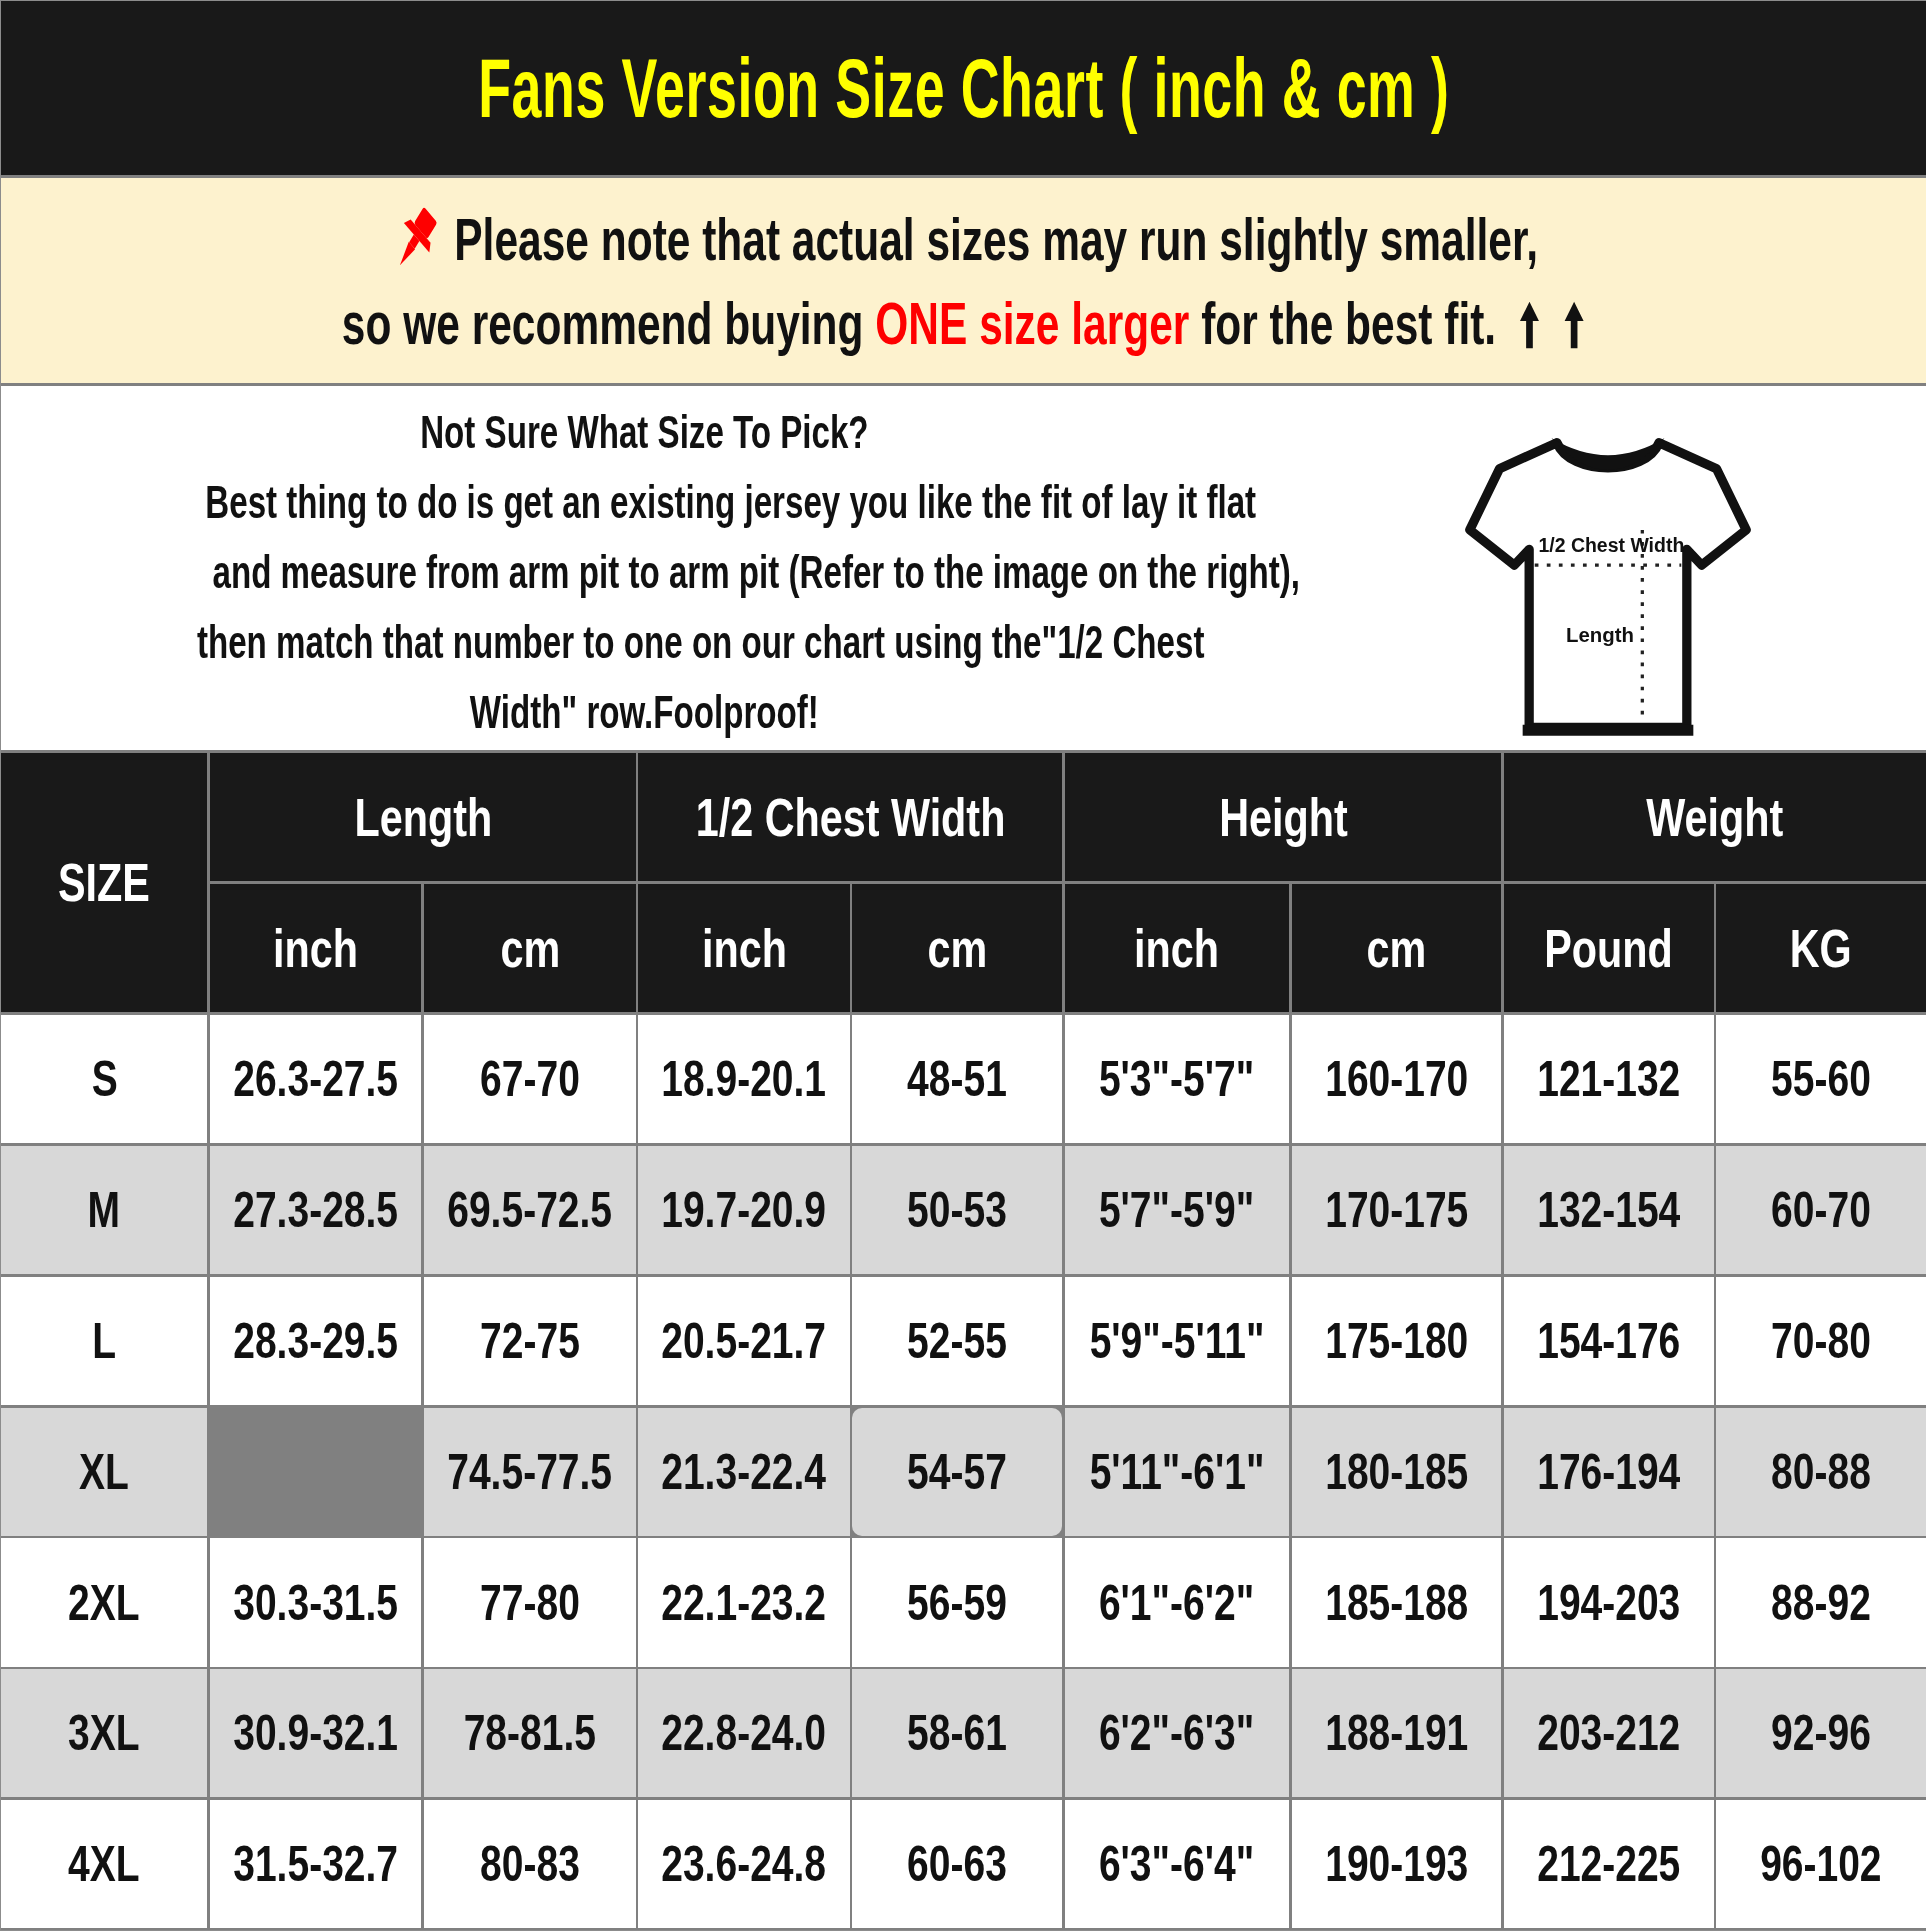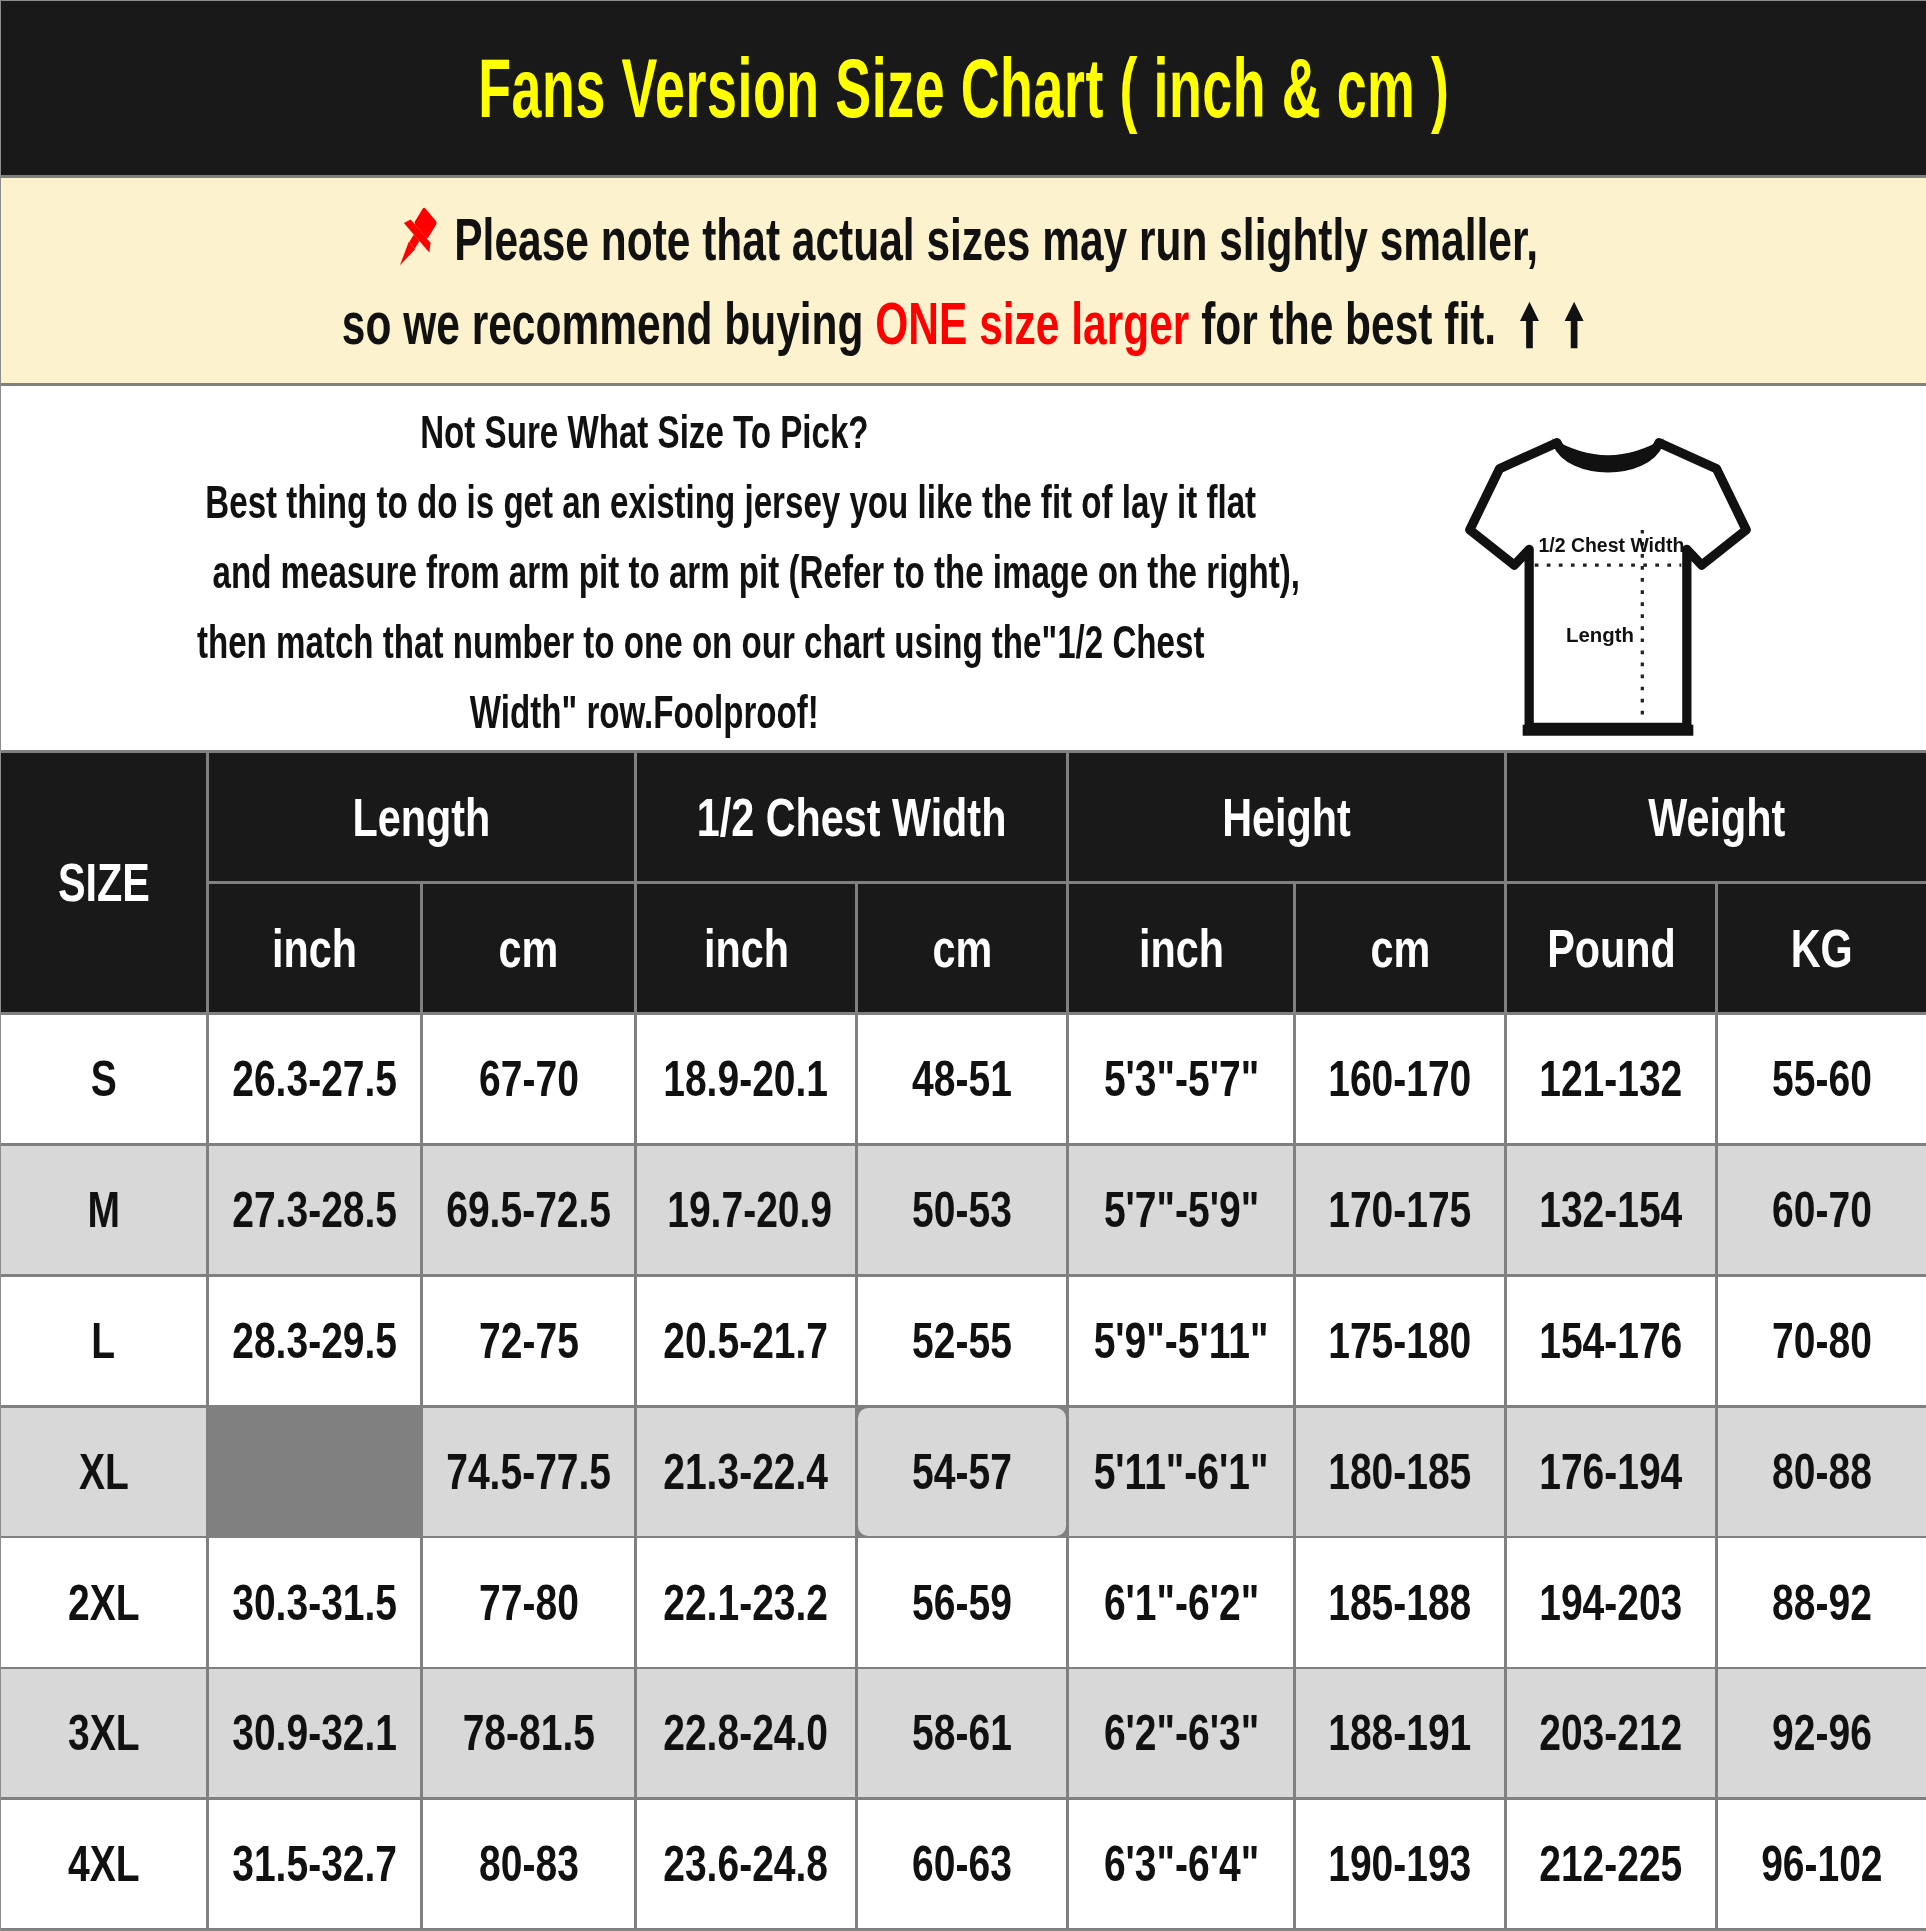--- a/index.html
+++ b/index.html
@@ -174,21 +174,21 @@
       </div>
       <div class="dc alt" style="grid-area: 4 / 1;">
         <span class="cx cx-cell">M</span>
       </div>
       <div class="dc alt" style="grid-area: 4 / 2;">
         <span class="cx cx-cell">27.3-28.5</span>
       </div>
       <div class="dc alt" style="grid-area: 4 / 3;">
         <span class="cx cx-cell">69.5-72.5</span>
       </div>
-      <div class="dc alt" style="grid-area: 4 / 4; padding-left: 7px;">
+      <div class="dc alt" style="grid-area: 4 / 4;">
         <span class="cx cx-cell">19.7-20.9</span>
       </div>
       <div class="dc alt" style="grid-area: 4 / 5;">
         <span class="cx cx-cell">50-53</span>
       </div>
       <div class="dc alt" style="grid-area: 4 / 6;">
         <span class="cx cx-cell">5'7"-5'9"</span>
       </div>
       <div class="dc alt" style="grid-area: 4 / 7;">
         <span class="cx cx-cell">170-175</span>

